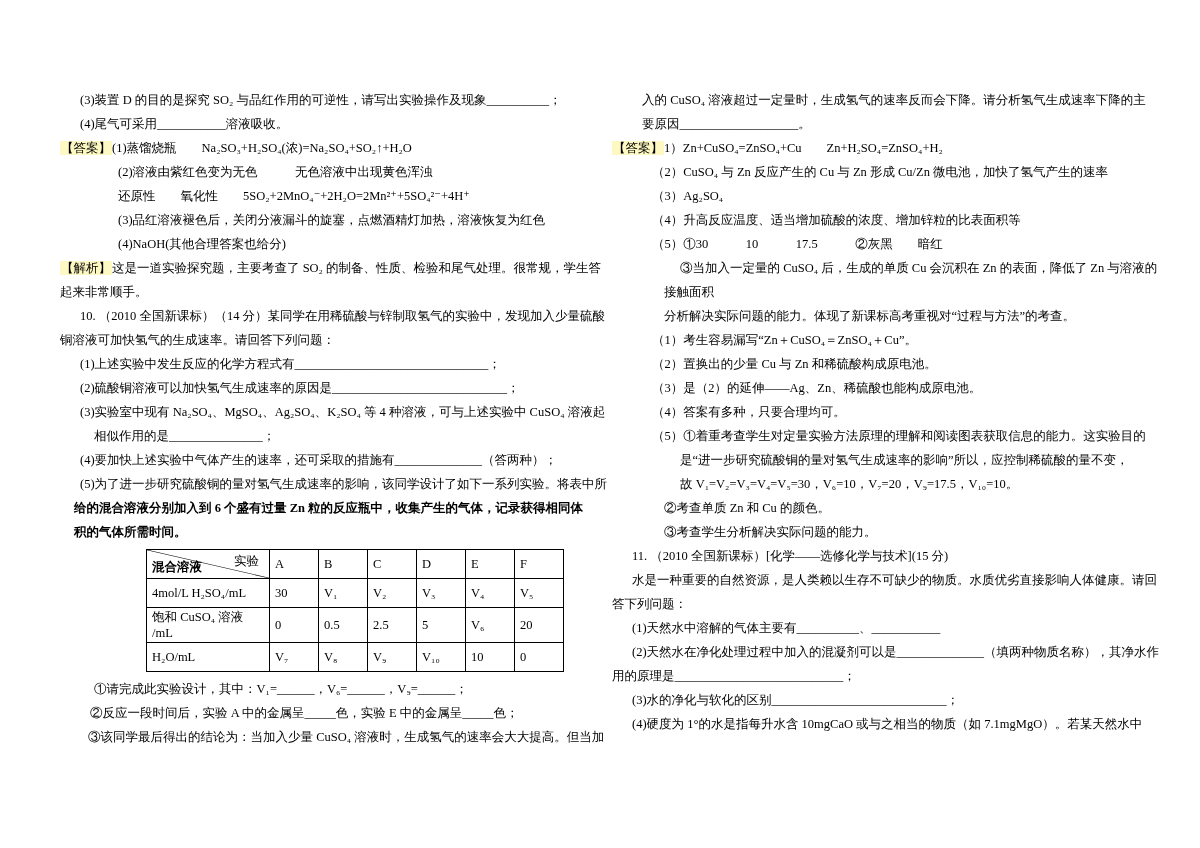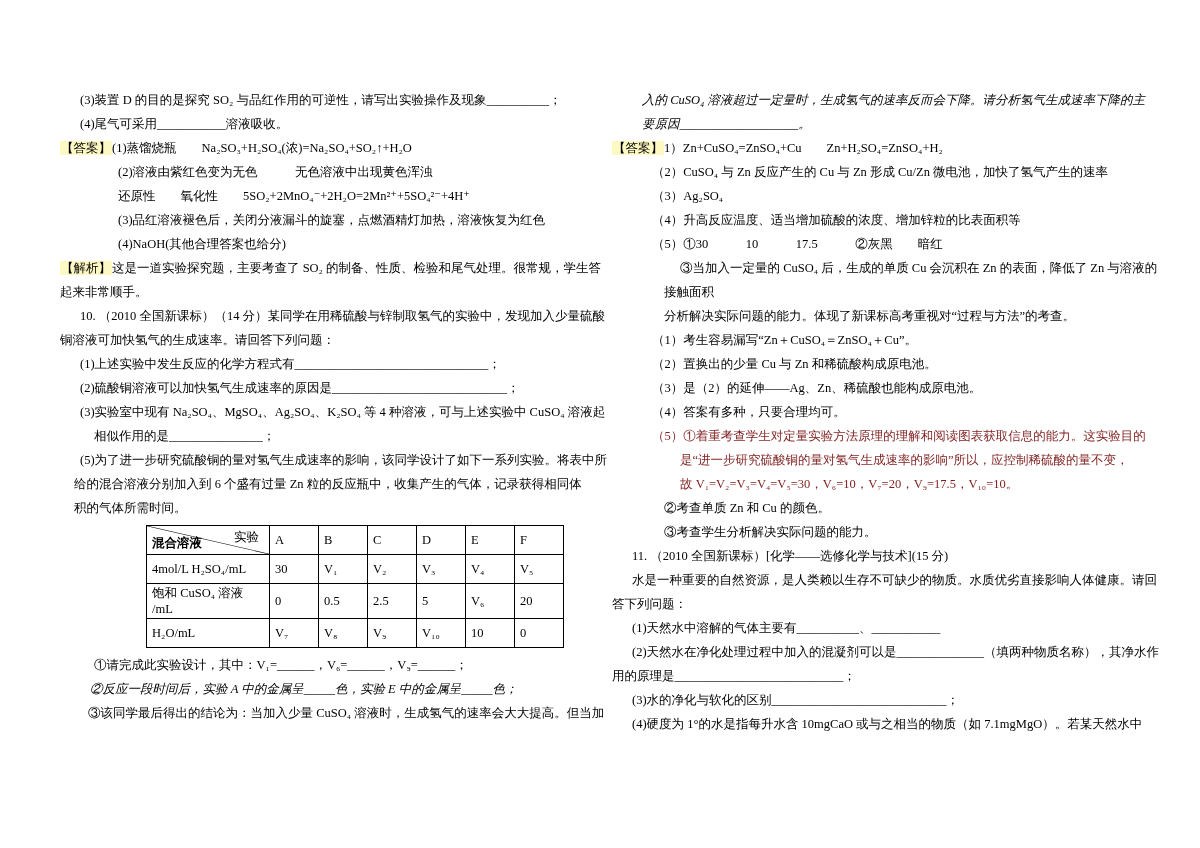--- a/index.html
+++ b/index.html
@@ -5,31 +5,31 @@
   html,body{margin:0;padding:0;}
   body{
     width:1200px;height:848px;background:#ffffff;position:relative;
     font-family:"Liberation Serif","DejaVu Serif",serif;
     font-size:12.5px;color:#000;overflow:hidden;
   }
   .col{position:absolute;top:88px;width:548px;}
   #col-left{left:60px;}
   #col-right{left:612px;}
   .l{margin:0;line-height:24px;white-space:nowrap;}
-  .i14{padding-left:14px;}
+  .i14{padding-left:14px;font-weight:bold;}
   .i20{padding-left:20px;}
   .i28{padding-left:28px;}
-  .i30{padding-left:30px;font-style:italic;}
+  .i30{padding-left:30px;}
   .i34{padding-left:34px;}
   .i40{padding-left:40px;}
   .i52{padding-left:52px;}
   .i58{padding-left:58px;}
   .i68{padding-left:68px;}
   .hl{background:#fef9c3;color:#000;padding:0 1px;}
-  .blue{color:#7f1d1d;}
+  .blue{color:#000000;}
   table.exp{border-collapse:collapse;margin:5px 0 5px 86px;table-layout:fixed;}
   table.exp td{border:1px solid #000;padding:1px 5px;height:26px;vertical-align:middle;
     font-size:12.5px;line-height:16px;}
   td.lab{width:112px;white-space:normal;}
   td.val{width:38px;}
   td.diag{position:relative;width:112px;height:46px;padding:0;}
   td.diag svg{position:absolute;left:0;top:0;width:100%;height:100%;}
   .dt{position:absolute;top:3px;right:10px;}
   .db{position:absolute;bottom:3px;left:5px;font-weight:bold;}
 </style>
@@ -45,20 +45,21 @@
   <p class="l i58">(3)品红溶液褪色后，关闭分液漏斗的旋塞，点燃酒精灯加热，溶液恢复为红色</p>
   <p class="l i58">(4)NaOH(其他合理答案也给分)</p>
   <p class="l"><span class="hl">【解析】</span><span>这是一道实验探究题，主要考查了 SO₂ 的制备、性质、检验和尾气处理。很常规，学生答</span></p>
   <p class="l">起来非常顺手。</p>
   <p class="l i20">10. （2010 全国新课标）（14 分）某同学在用稀硫酸与锌制取氢气的实验中，发现加入少量硫酸</p>
   <p class="l">铜溶液可加快氢气的生成速率。请回答下列问题：</p>
   <p class="l i20">(1)上述实验中发生反应的化学方程式有_______________________________；</p>
   <p class="l i20">(2)硫酸铜溶液可以加快氢气生成速率的原因是____________________________；</p>
   <p class="l i20">(3)实验室中现有 Na₂SO₄、MgSO₄、Ag₂SO₄、K₂SO₄ 等 4 种溶液，可与上述实验中 CuSO₄ 溶液起</p>
   <p class="l i34">相似作用的是_______________；</p>
+  <p class="l i20">(4)要加快上述实验中气体产生的速率，还可采取的措施有______________（答两种）；</p>
   <p class="l i20">(5)为了进一步研究硫酸铜的量对氢气生成速率的影响，该同学设计了如下一系列实验。将表中所</p>
   <p class="l i14">给的混合溶液分别加入到 6 个盛有过量 Zn 粒的反应瓶中，收集产生的气体，记录获得相同体</p>
   <p class="l i14">积的气体所需时间。</p>
 
   <table class="exp">
     <tbody>
         <tr>
       <td class="diag">
         <svg viewBox="0 0 112 46" preserveAspectRatio="none">
               <line x1="0" y1="0" x2="112" y2="46" stroke="#000" stroke-width="1"></line>

